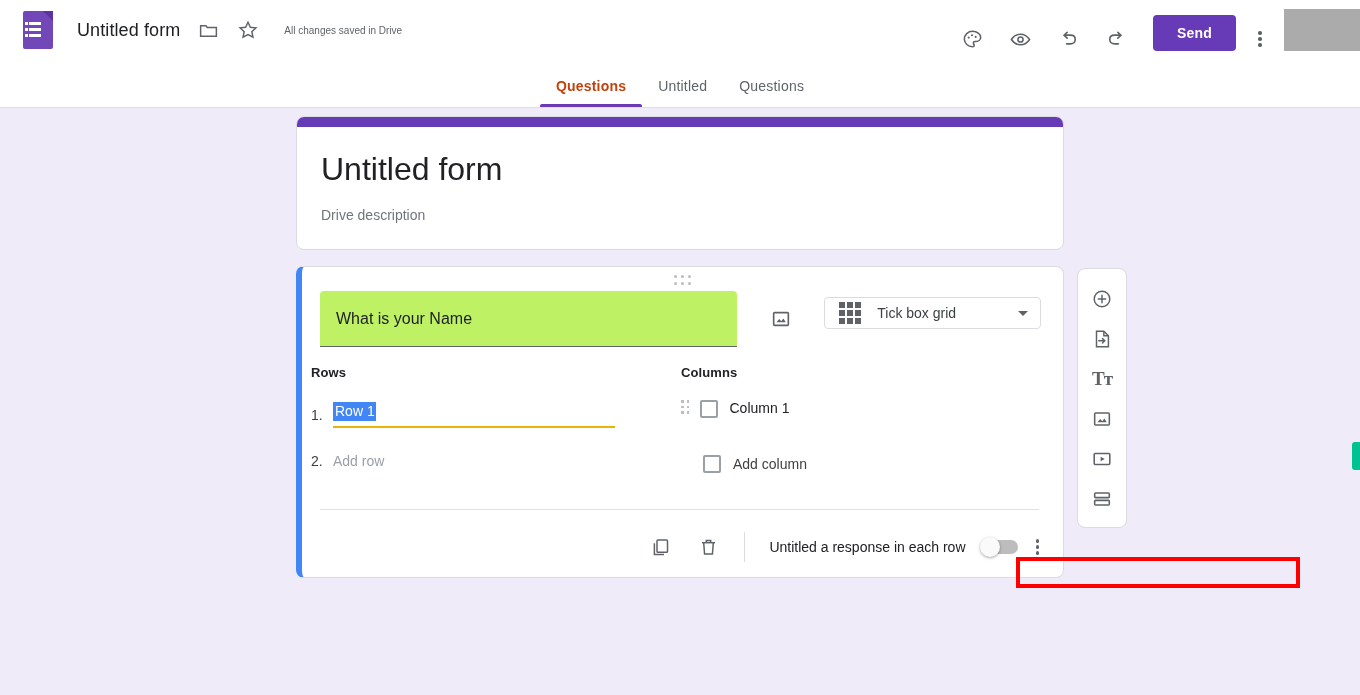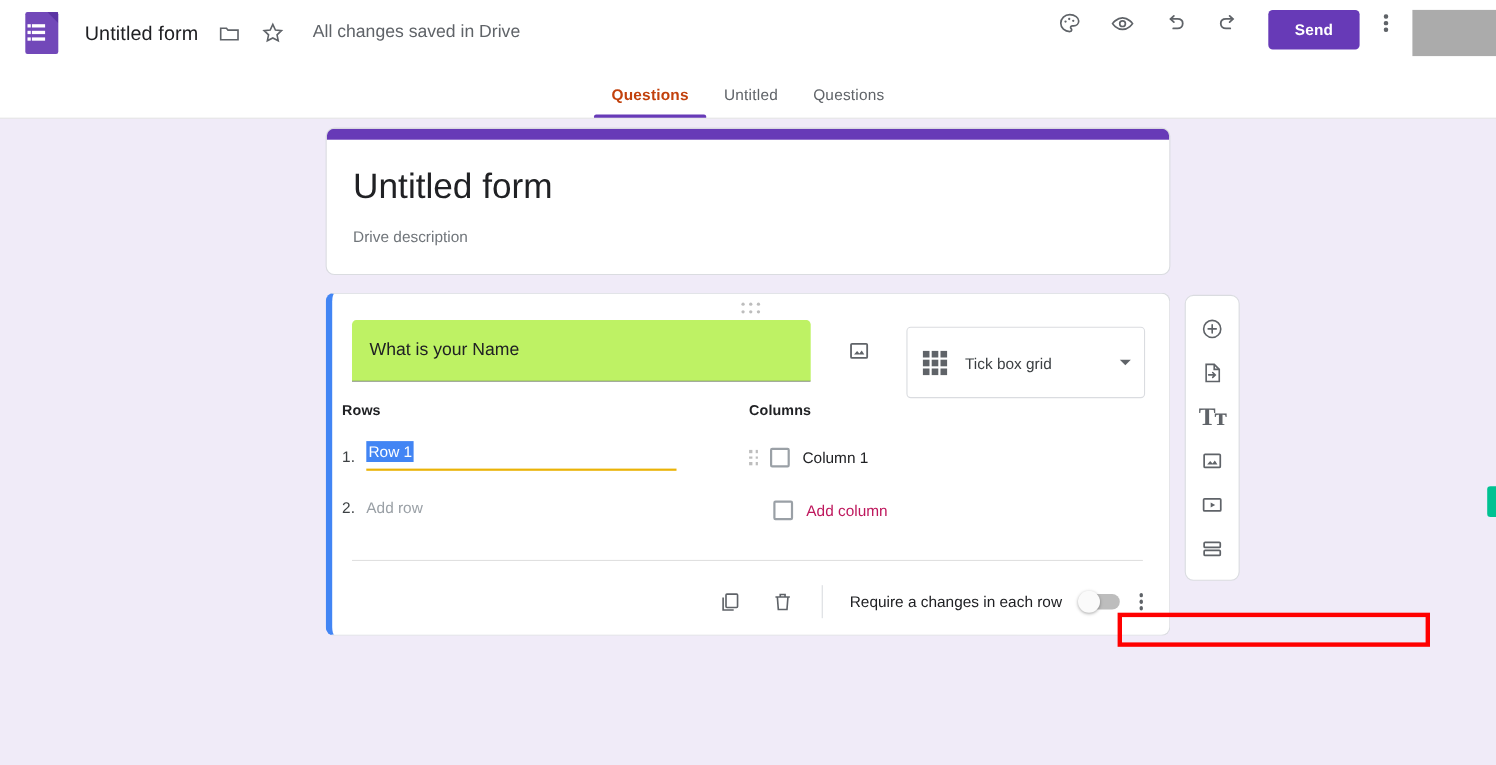--- a/index.html
+++ b/index.html
@@ -56,26 +56,26 @@
     letter-spacing: .1px;
   }
   .ab-icon {
     width: 24px; height: 24px;
     margin-left: 16px;
     color: #5f6368;
     display: flex; align-items: center; justify-content: center;
   }
   .save-status {
     margin-left: 24px;
-    font-size: 16px;
+    font-size: 10px;
     color: #5f6368;
   }
   .ab-right {
     margin-left: auto;
-    display: flex; align-items: flex-start;
+    display: flex; align-items: flex-end;
   }
   .ab-right .ab-icon { margin-left: 0; margin-right: 24px; width: 24px; height: 24px; }
   .send-btn {
     background: #673AB7;
     color: #fff;
     border: none;
     border-radius: 4px;
     height: 36px;
     padding: 0 24px;
     font-size: 14px;
@@ -190,21 +190,21 @@
     font-size: 16px; color: #202124;
   }
   .img-icon-btn {
     width: 24px; height: 24px;
     margin: 16px 0 0 32px;
     display: flex; align-items: center; justify-content: center;
     cursor: pointer;
   }
   .type-select {
     margin: 6px 0 0 32px;
-    width: 224px; height: 65px;
+    width: 224px; height: 32px;
     border: 1px solid #dadce0;
     border-radius: 4px;
     display: flex; align-items: center;
     padding: 0 12px 0 14px;
     cursor: pointer;
     background: #fff;
   }
   .grid-icon {
     display: grid;
     grid-template-columns: repeat(3, 6px);
@@ -256,42 +256,42 @@
     color: #fff;
     font-size: 14px;
     padding: 1px 1px 2px 2px;
   }
   .row-add {
     display: flex; align-items: center; height: 30px;
   }
   .row-add .row-num { color: #3c4043; }
   .row-add .addtxt { font-size: 14px; color: #9aa0a6; }
   .colrow {
-    display: flex; align-items: center;
+    display: flex; align-items: flex-start;
     height: 32px; margin-bottom: 16px;
   }
   .mini-drag {
     display: grid;
     grid-template-columns: repeat(2, 3px);
     grid-template-rows: repeat(3, 3px);
     gap: 2.5px;
     margin-right: 10px;
   }
   .mini-drag i { width: 2.5px; height: 2.5px; background: #bdbdbd; }
   .ckbox {
     width: 18px; height: 18px;
     border: 2px solid #9aa0a6;
     border-radius: 2px;
     margin-right: 12px;
     flex: none;
   }
   .col-input-text {
     font-size: 14px; color: #202124;
   }
-  .col-add-text { font-size: 14px; color: #be185d; }
+  .col-add-text { font-size: 14px; color: #404040; }
   .col-add { display: flex; align-items: center; height: 32px; margin-left: 22px; }
   
   .red-box {
     position: absolute;
     left: 714px; top: 290px;
     width: 284px; height: 31px;
     border: 4px solid #FF0000;
     pointer-events: none;
     z-index: 40;
   }
@@ -357,21 +357,21 @@
     display: flex; flex-direction: column; align-items: center;
   }
   .tb-icon {
     width: 24px; height: 24px;
     margin: 8px 0;
     color: #5f6368;
     display: flex; align-items: center; justify-content: center;
     cursor: pointer;
   }
   .tb-icon.tt {
-    font-size: 23px; font-weight: bold; letter-spacing: -1px;
+    font-size: 19px; font-weight: bold; letter-spacing: -1px;
     font-family: "Liberation Serif", serif;
     color: #5f6368;
   }
   
   .green-edge {
     position: absolute; left: 1352px; top: 334px;
     width: 8px; height: 28px;
     background: #00C292;
     border-radius: 3px 0 0 3px;
   }
@@ -552,21 +552,21 @@
         </svg>
       </div>
       <div class="foot-icon">
         <svg width="21" height="21" viewBox="0 0 24 24" fill="none" stroke="#5f6368" stroke-width="1.7">
           <path d="M4.5 6.5h15"></path>
           <path d="M6.5 6.5l1 13h9l1-13"></path>
           <path d="M9.5 6.5V4h5v2.5"></path>
         </svg>
       </div>
       <div class="foot-sep"></div>
-      <div class="foot-label">Require a changes in each row</div>
+      <div class="foot-label">Untitled a response in each row</div>
       <div class="toggle">
         <span class="knob"></span>
       </div>
       <div class="foot-kebab">
         <span></span>
           <span></span>
           <span></span>
       </div>
     </div>
 

